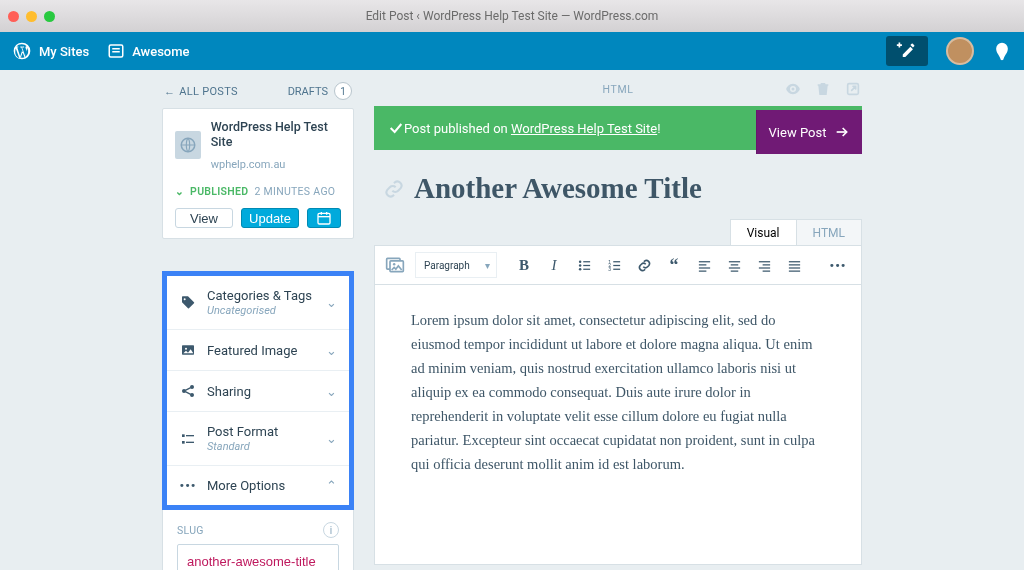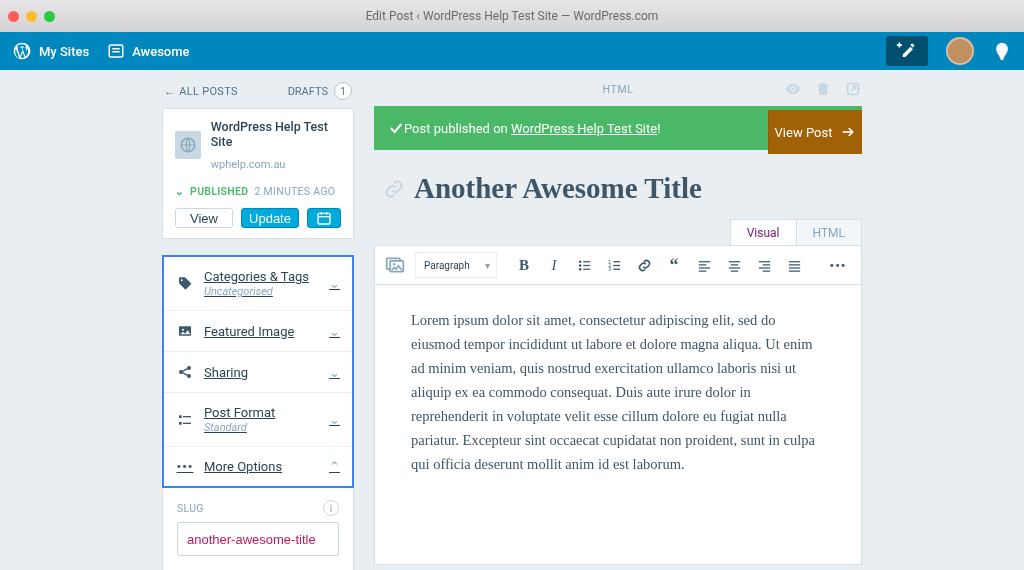--- a/index.html
+++ b/index.html
@@ -28,44 +28,44 @@
   .siterow{ display:flex; gap:10px; align-items:center;}
   .siteicon{ width:28px;height:28px;background:#c8d7e1;border-radius:2px; display:flex;align-items:center;justify-content:center; color:#87a6bc;}
   .sitename{font-size:12.5px; color:#2e4453; font-weight:500;}
   .siteurl{font-size:11px; color:#87a6bc; margin-top:9px;}
   .pubstatus{ margin-top:14px; font-size:10.5px; color:#4ab866; letter-spacing:.3px; display:flex; align-items:center; gap:6px;text-transform:uppercase; font-weight:600;}
   .pubstatus .ago{ color:#87a6bc; font-weight:400;}
   .btnrow{ display:flex; gap:8px; margin-top:10px;}
   .btn{ flex:1; height:20px; border:1px solid #c8d7e1; border-radius:3px; background:#fff; color:#2e4453; font-size:13px; font-weight:500; cursor:pointer; display:flex;align-items:center;justify-content:center;}
   .btn-primary{ background:#00aadc; border-color:#008ab3; color:#fff;}
   .btn-cal{ width:34px; flex:none; background:#00aadc; border-color:#008ab3; color:#fff;}
-  .accordion{ margin-top:16px; background:#fff; border:2px solid #3b82f6;text-decoration:underline;}
+  .accordion{ margin-top:32px; background:#fff; border:5px solid #3b82f6;}
   .acc-item{ border-bottom:1px solid #e9eff3; padding:12px 12px; display:flex; align-items:center; gap:10px; cursor:pointer;}
   .acc-item:last-child{border-bottom:none;}
   .acc-icon{ width:18px; color:#3d596d; display:flex;align-items:center;justify-content:center;}
   .acc-body{ flex:1;}
   .acc-title{ font-size:13px; color:#2e4453;}
   .acc-sub{ font-size:11px; color:#87a6bc; font-style:italic; margin-top:1px;}
   .chev{ color:#87a6bc;}
   .panel{ background:#fff; border:1px solid #d7e0e5; border-top:none; padding:12px 14px;}
   .field-label{ font-size:10.5px; color:#87a6bc; letter-spacing:.3px; margin-bottom:6px; display:flex; justify-content:space-between; align-items:center;}
   .info-dot{ width:16px;height:16px;border:1px solid #c8d7e1;border-radius:50%; color:#87a6bc; font-size:10px; display:flex;align-items:center;justify-content:center; cursor:pointer;}
   .input{ width:100%; height:34px; border:1px solid #c8d7e1; border-radius:2px; padding:7px 9px; font-size:13px; color:#be185d;}
   .ed-topnav{ height:22px; display:flex; align-items:center; justify-content:center; position:relative; color:#87a6bc; font-size:10.5px; letter-spacing:.6px; margin-bottom:6px;}
   .ed-icons{ position:absolute; right:0; display:flex; gap:12px;}
   .ed-icons span{ width:18px;height:18px; color:#c8d7e1; cursor:pointer; display:flex;align-items:center;justify-content:center;}
   .notice{ background:#4ab866; color:#fff; height:44px; display:flex; align-items:center; font-size:13px;}
   .notice-main{ flex:1; display:flex; align-items:center; gap:0; padding:0 14px;}
   .notice-link{ text-decoration:underline;}
-  .notice-action{ width:94px; border-left:1px solid rgba(0,0,0,.08); height:100%; display:flex; align-items:center; justify-content:center; gap:8px; cursor:pointer; background:#a16207;margin-top:8px;}
+  .notice-action{ width:106px; border-left:1px solid rgba(0,0,0,.08); height:100%; display:flex; align-items:center; justify-content:center; gap:8px; cursor:pointer; background:#701a75;margin-top:8px;}
   .titlebar{ display:flex; align-items:center; gap:10px; padding:22px 10px 14px;}
   .perma{ color:#c8d7e1; cursor:pointer;}
   .title{ font-family: Georgia, "Times New Roman", serif; font-size:29px; font-weight:700; color:#3e5667;}
   .tabs{ display:flex; justify-content:flex-end; }
-  .tab{ padding:6px 16px 5px; font-size:12px; border:1px solid #d7e0e5; border-bottom:none; color:#701a75; background:#fff; cursor:pointer;}
+  .tab{ padding:6px 16px 5px; font-size:12px; border:1px solid #d7e0e5; border-bottom:none; color:#000000; background:#fff; cursor:pointer;}
   .tab + .tab{ border-left:none;}
   .tab.inactive{ background:#f3f6f8; color:#87a6bc;}
   .toolbar{ background:#fff; border:1px solid #d7e0e5; height:40px; display:flex; align-items:center; padding:0 10px; gap:4px;}
   .tb-media{ color:#87a6bc; display:flex;align-items:center; cursor:pointer; padding-right:6px;}
   .tb-select{ border:1px solid #e9eff3; height:26px; padding:0 20px 0 8px; font-size:10px; color:#2e4453; position:relative; cursor:pointer; display:flex;align-items:center; min-width:82px;}
   .tb-select::after{content:"▾"; position:absolute; right:6px; color:#87a6bc; font-size:10px;}
   .tb-btn{ width:26px;height:26px; display:flex;align-items:center;justify-content:center; color:#3d596d; cursor:pointer; border-radius:2px;}
   .tb-spacer{flex:1;}
   .editor-body{ background:#fff; border:1px solid #d7e0e5; border-top:none; padding:24px 36px; font-family: Georgia, "Times New Roman", serif; font-size:14.5px; color:#3e5667; line-height:1.65; min-height:280px;}
   svg{display:block;}

